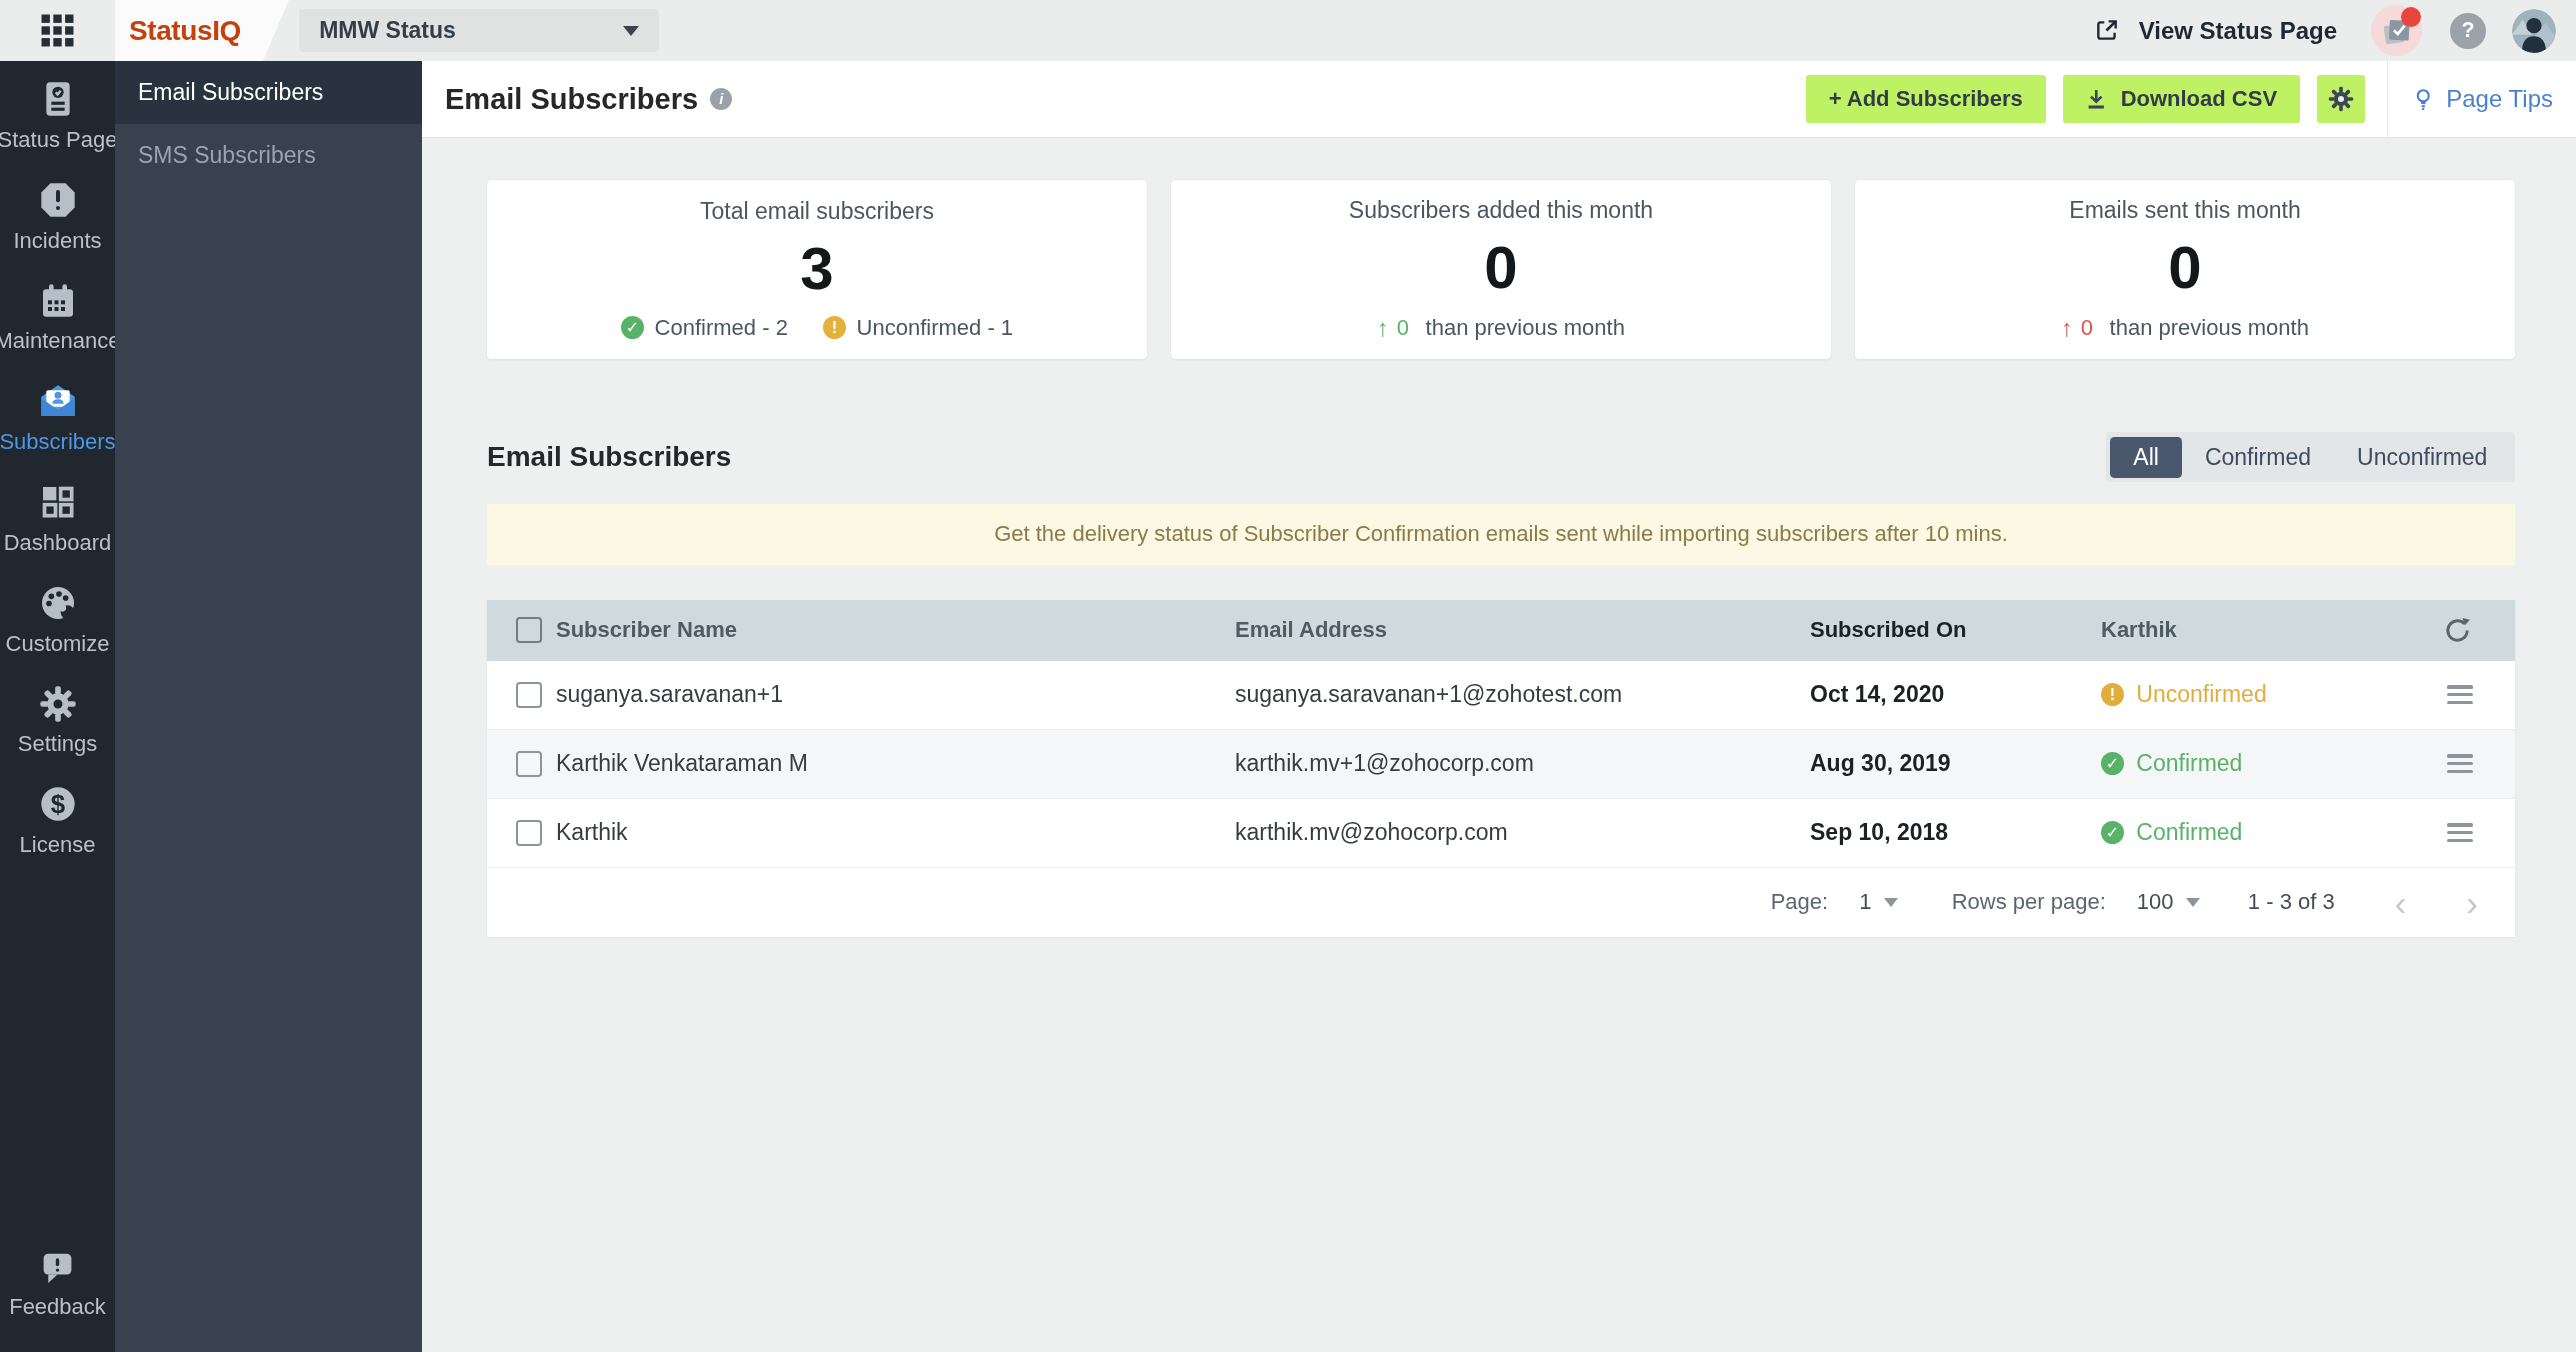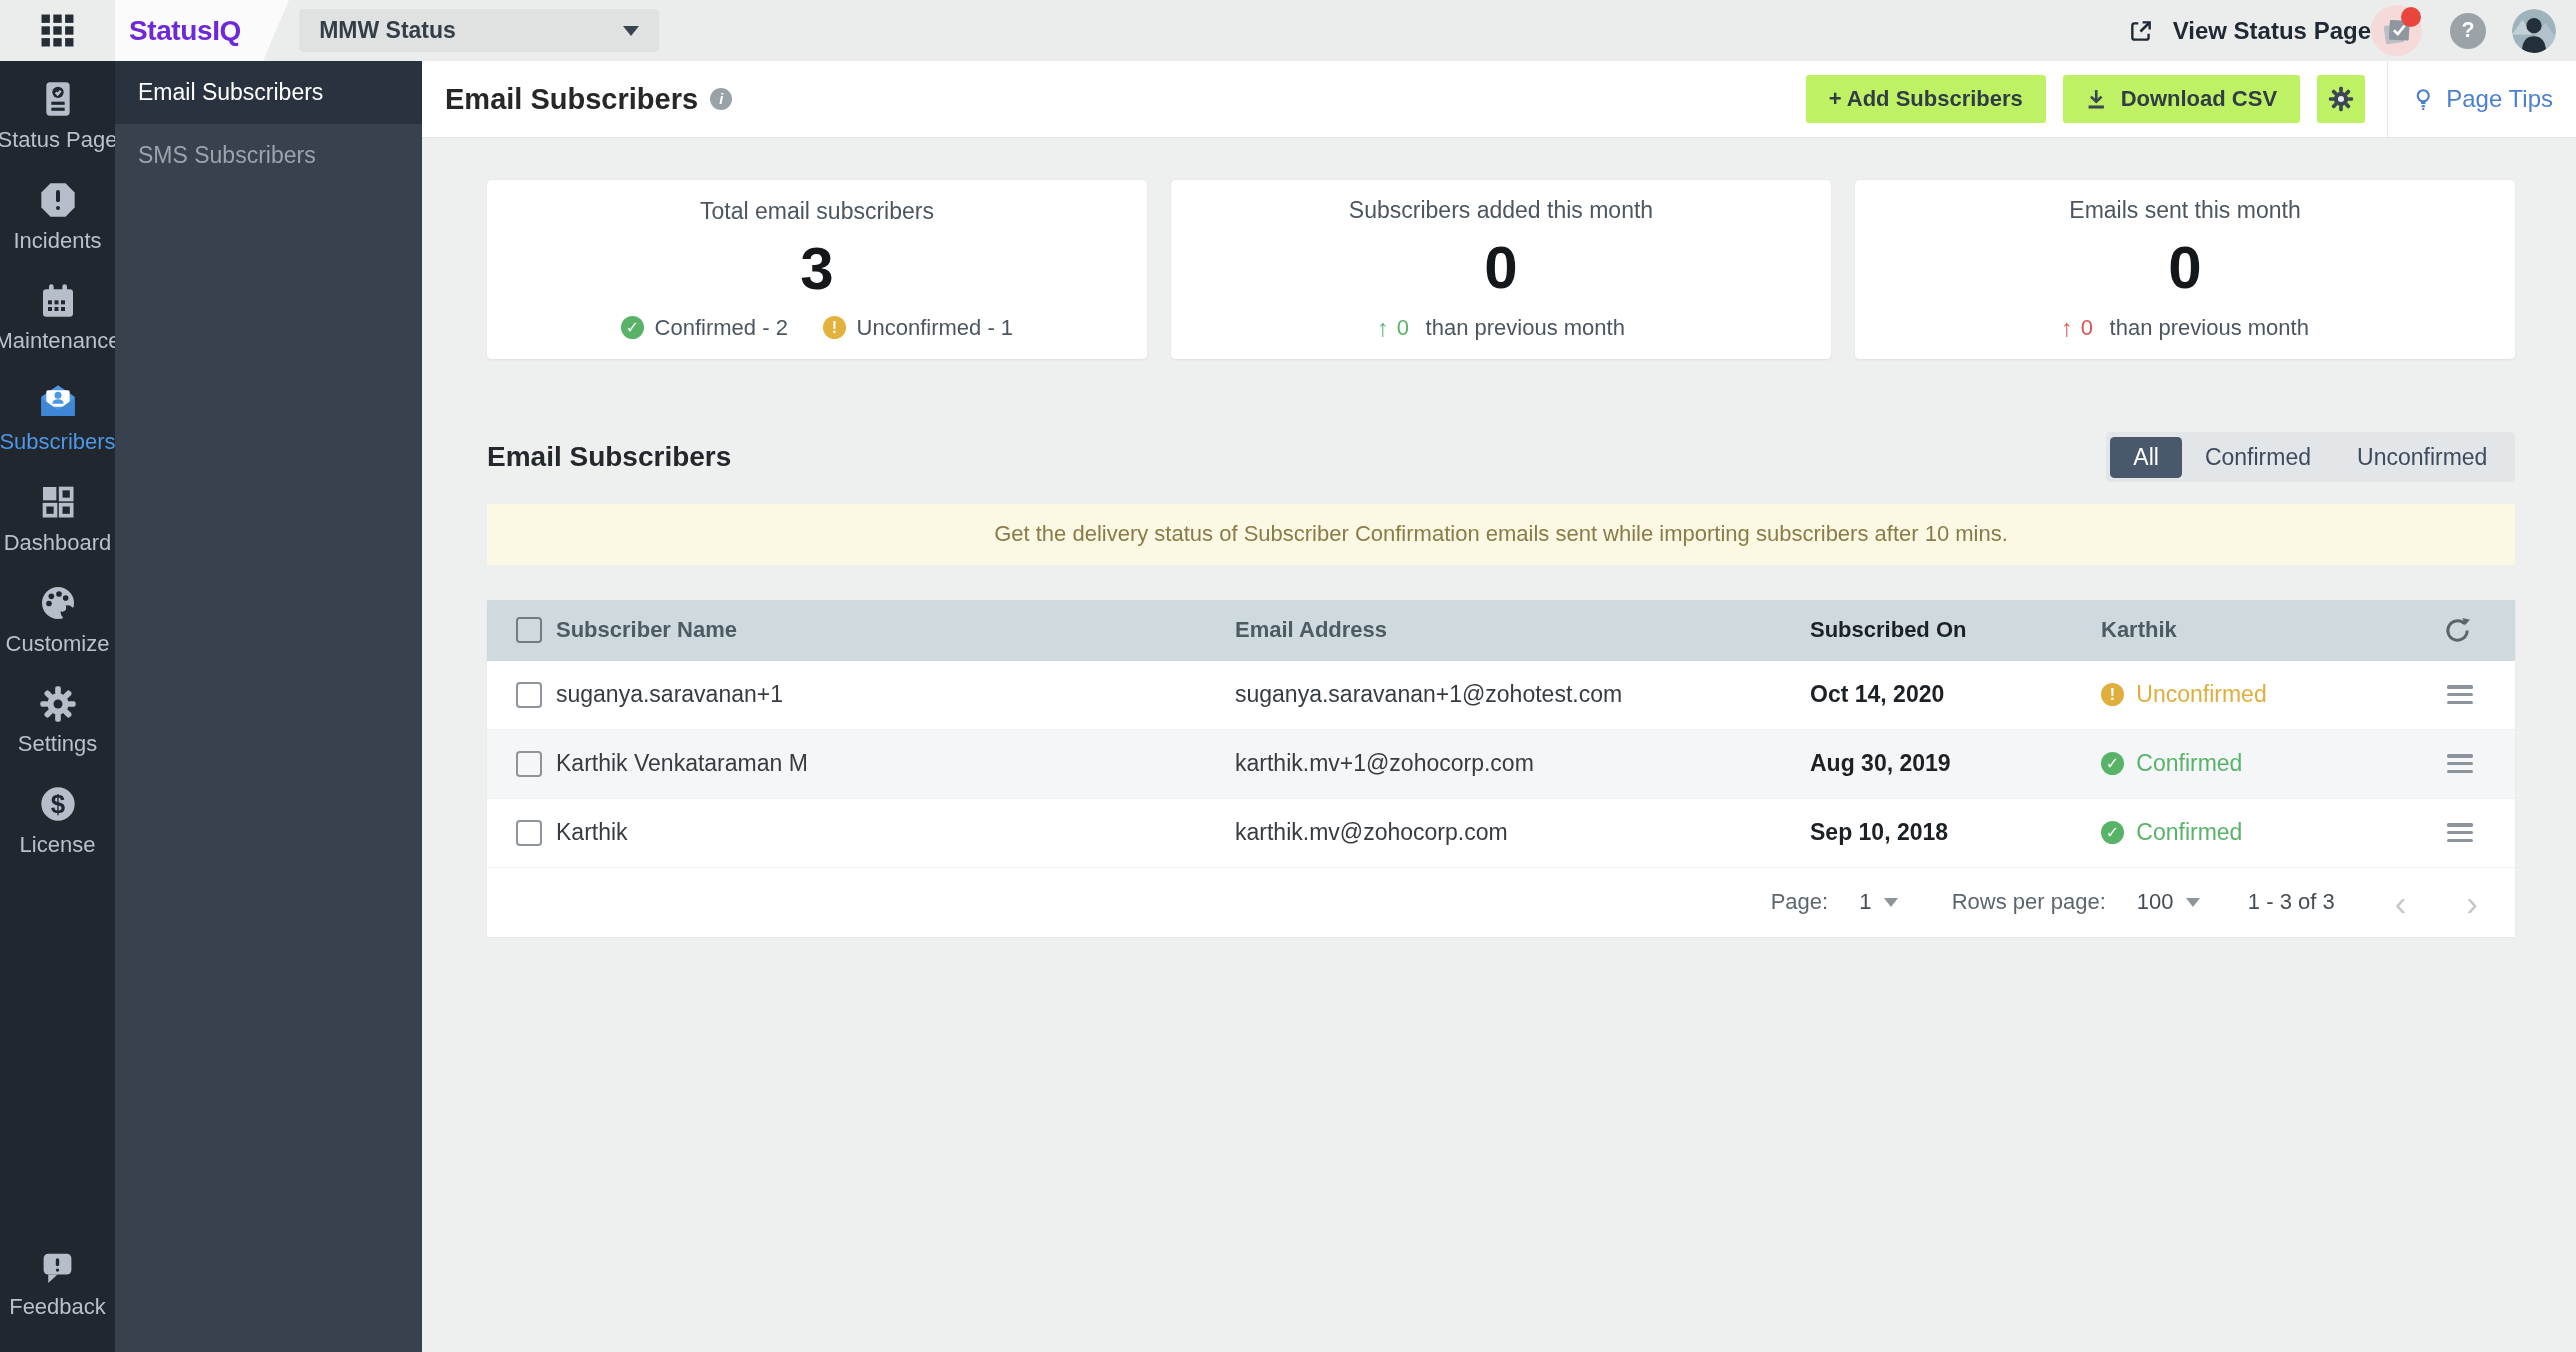--- a/index.html
+++ b/index.html
@@ -10,31 +10,31 @@
   }
 
   
   .topbar { height:61px; background:#ebecec; display:flex; align-items:center; position:relative; }
   .rail-slot { width:115px; display:flex; justify-content:center; align-items:center; flex:0 0 115px; }
   .logo-wedge {
     height:61px; background:#fbfbfb; display:flex; align-items:center;
     padding:0 43px 0 14px;
     clip-path:polygon(0 0, 100% 0, calc(100% - 26px) 100%, 0 100%);
   }
-  .brand { font-size:28px; font-weight:800; color:#6d28d9; letter-spacing:-0.4px; }
+  .brand { font-size:28px; font-weight:800; color:#c2410c; letter-spacing:-0.4px; }
   .wedge-stripe { width:9.2px; height:61px; background:#fbfbfb; transform:skewX(-23deg); margin-left:-17px; }
   .pd-dropdown {
     margin-left:23px; width:360px; height:43px; background:#e0e2e2; border-radius:4.6px;
     display:flex; align-items:center; padding:0 20px; cursor:pointer;
   }
   .pd-dropdown .val { font-size:23px; font-weight:700; color:#333e49; }
   .caret-down { width:0; height:0; border-left:8.4px solid transparent; border-right:8.4px solid transparent;
     border-top:10px solid #3a444e; margin-left:auto; }
   .topbar-spacer { flex:1; }
-  .view-status { display:flex; align-items:center; gap:19px; cursor:pointer; }
+  .view-status { display:flex; gap:19px; cursor:pointer; margin-right:34px; }
   .view-status .txt { font-size:24px; font-weight:700; color:#1f2933; }
   .notif-wrap { width:51px; height:51px; border-radius:50%; background:#f6d9d9; position:relative;
     display:flex; align-items:center; justify-content:center; cursor:pointer; margin-right:28px; }
   .notif-dot { position:absolute; top:1.5px; right:1.5px; width:20px; height:20px; border-radius:50%; background:#e8463c; }
   .help-circle { width:36px; height:36px; border-radius:50%; background:#9ba3a9; color:#fff;
     font-size:21.5px; font-weight:700; display:flex; align-items:center; justify-content:center; cursor:pointer; margin-right:26px; }
   .avatar { width:44px; height:44px; border-radius:50%; overflow:hidden; margin-right:20px; cursor:pointer; flex:0 0 44px; }
 
   
   .shell { display:flex; height:1291px; }

